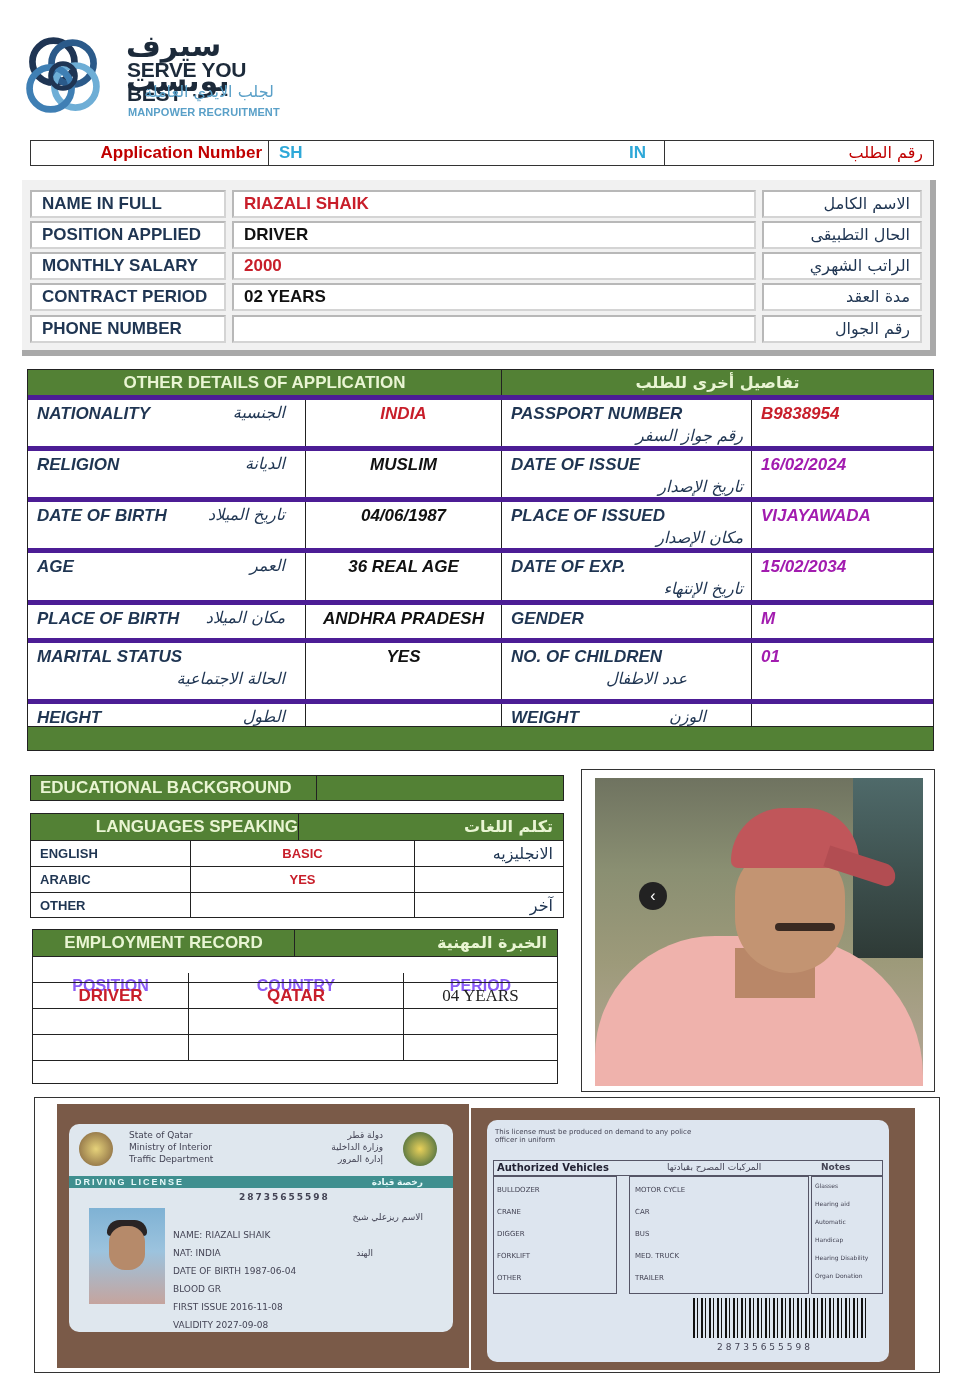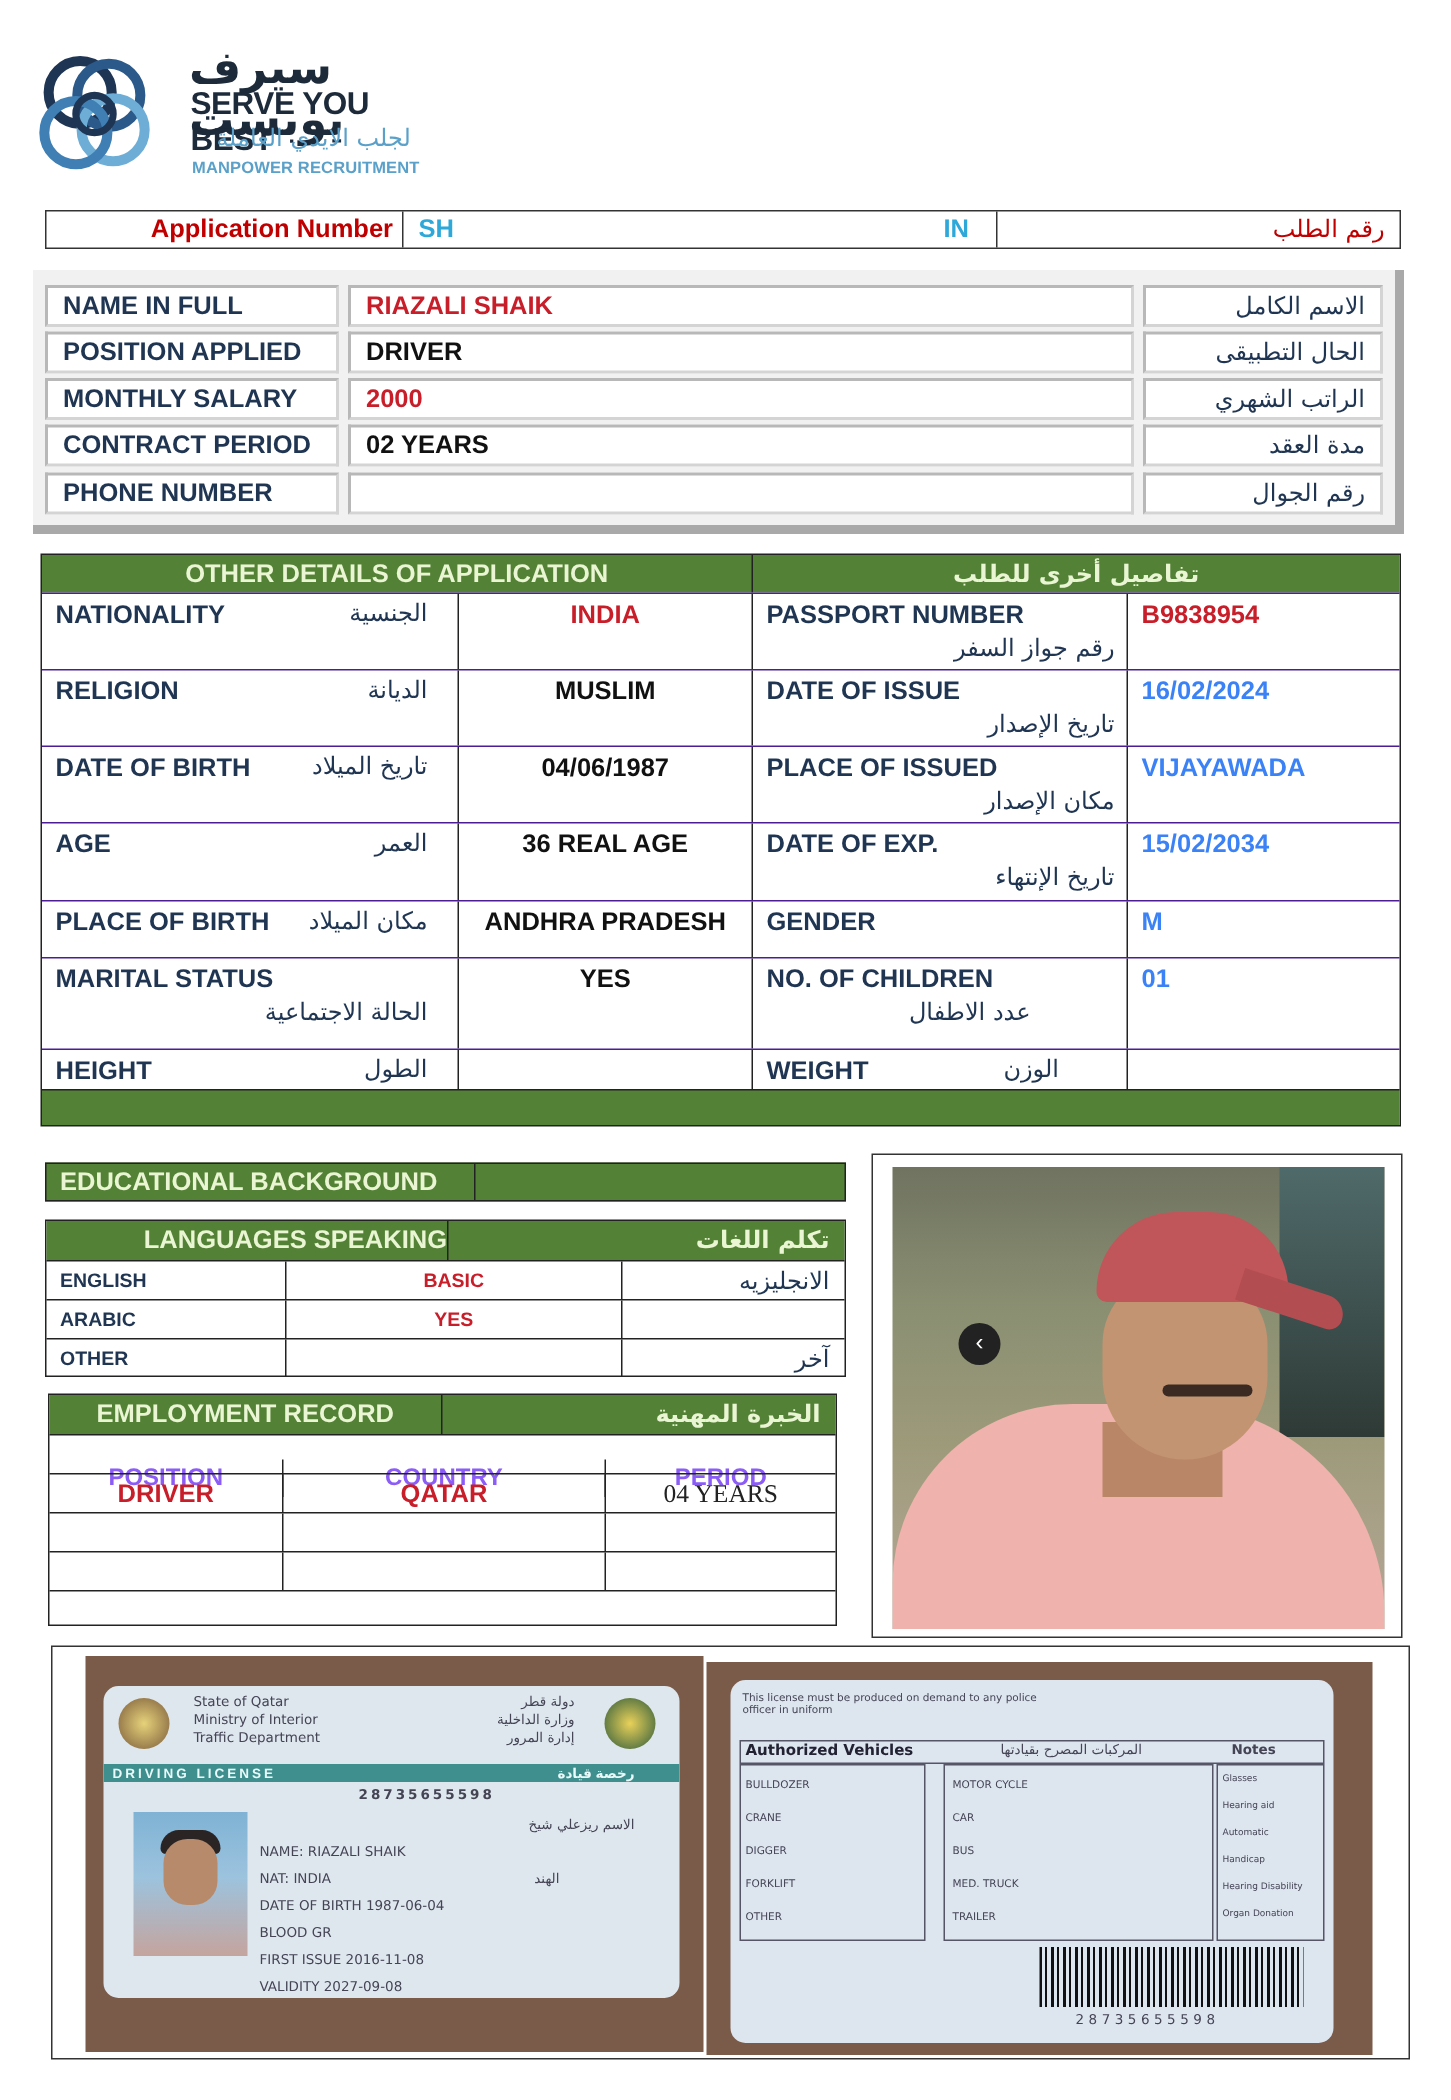--- a/index.html
+++ b/index.html
@@ -33,27 +33,27 @@
     .pcell.val.red { color: #c81e2a; }
     .pcell.ar { left: 732px; width: 160px; text-align: right; padding-right: 10px; color: #1f3552; font-weight: normal; font-size: 16px; font-family: "DejaVu Sans", sans-serif; }
 
     
     .other { left: 27px; top: 369px; width: 907px; height: 382px; border: 1px solid #222; }
     .green { background: #538135; color: #e9f5d3; font-weight: bold; }
     .ohead { position: absolute; left: 0; top: 0; width: 905px; height: 25px; display: flex; }
     .ohead div { font-size: 17px; line-height: 25px; text-align: center; }
     .ohead .h1 { width: 474px; border-right: 1px solid #222; }
     .ohead .h2 { flex: 1; font-family: "DejaVu Sans", sans-serif; font-size: 16px; }
-    .orow { position: absolute; left: 0; width: 905px; border-top: 1px solid #4c1d95; }
+    .orow { position: absolute; left: 0; width: 905px; border-top: 5px solid #4c1d95; font-style: italic; }
     .oc { position: absolute; top: 0; height: 100%; font-weight: bold; font-size: 17px; color: #1f3552; }
     .oc.a { left: 0; width: 278px; border-right: 1px solid #222; padding: 4px 0 0 9px; }
     .oc.b { left: 278px; width: 196px; border-right: 1px solid #222; text-align: center; padding-top: 4px; color: #111; }
     .oc.b.red { color: #c81e2a; }
     .oc.c { left: 474px; width: 250px; border-right: 1px solid #222; padding: 4px 0 0 9px; }
-    .oc.d { left: 724px; width: 181px; padding: 4px 0 0 9px; color: #3b82f6; }
+    .oc.d { left: 724px; width: 181px; padding: 4px 0 0 9px; color: #a21caf; }
     .oc.d.red { color: #c81e2a; }
     .ar-inline { position: absolute; right: 20px; top: 3px; font-weight: normal; font-size: 16px; font-family: "DejaVu Sans", sans-serif; color: #1f3552; }
     .ar-below { position: absolute; right: 8px; top: 26px; font-weight: normal; font-size: 16px; font-family: "DejaVu Sans", sans-serif; color: #1f3552; }
     .ofoot { position: absolute; left: 0; bottom: 0; width: 905px; height: 24px; border-top: 1px solid #222; }
 
     
     .edu { left: 30px; top: 775px; width: 534px; height: 26px; border: 1px solid #222; display: flex; }
     .edu .e1 { width: 286px; border-right: 1px solid #222; font-size: 17px; line-height: 24px; padding-left: 9px; }
 
     

